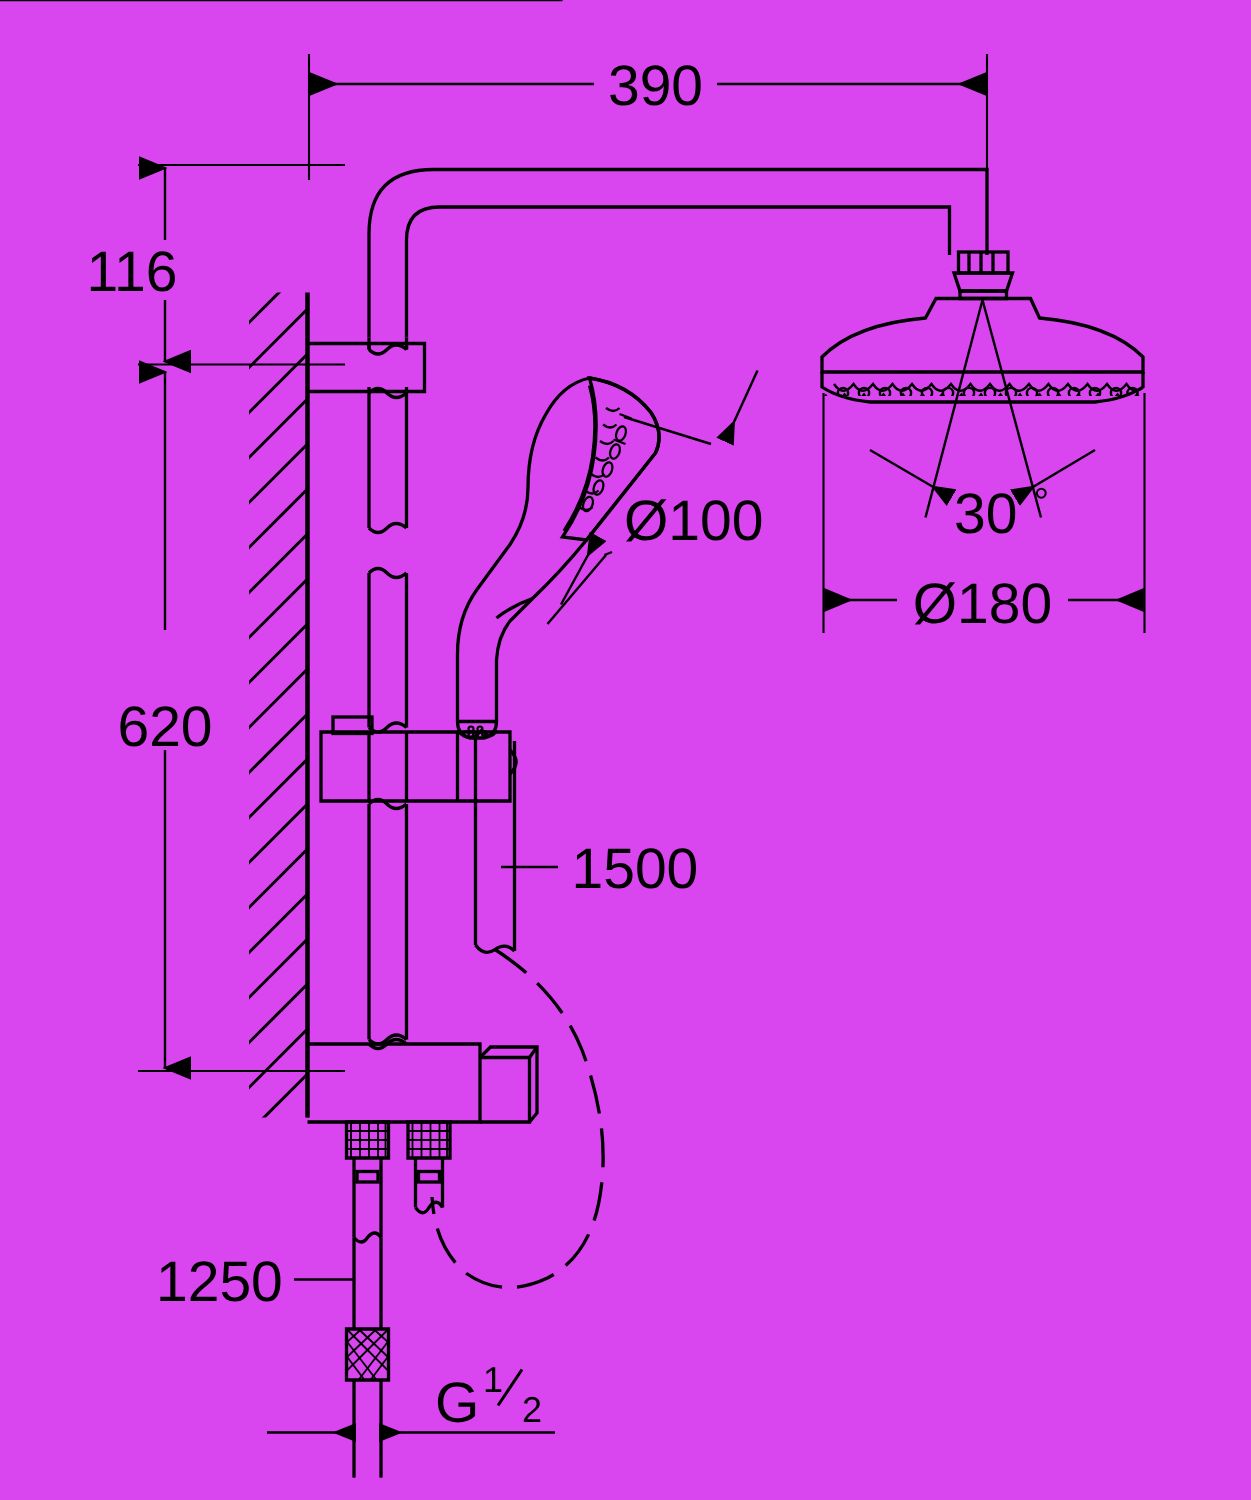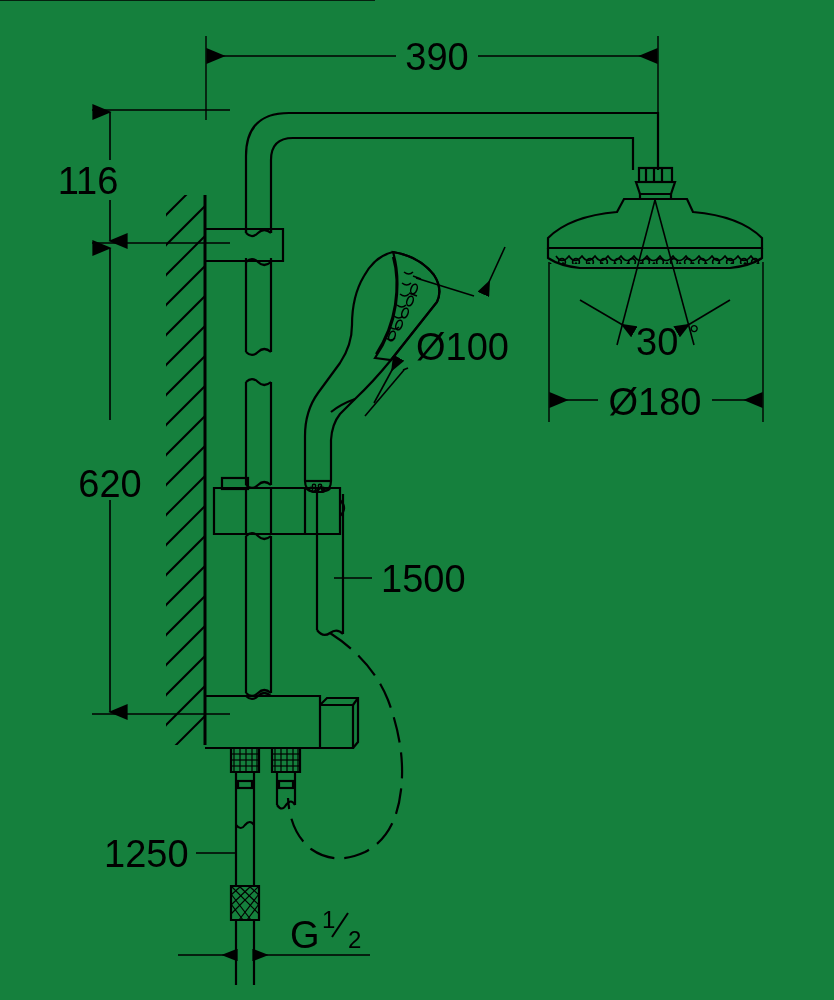--- a/index.html
+++ b/index.html
@@ -13,21 +13,21 @@
     font-family: "Liberation Sans", sans-serif;
     overflow: hidden;
     position: relative;
   }
   #drawing-root {
     position: absolute;
     left: 0;
     top: 0;
     width: 834px;
     height: 1000px;
-    background: #15803d;
+    background: #d946ef;
   }
   svg#tech-drawing {
     display: block;
     width: 834px;
     height: 1000px;
   }
   .dim-text {
     font-family: "Liberation Sans", sans-serif;
     font-size: 38px;
     fill: #000000;

